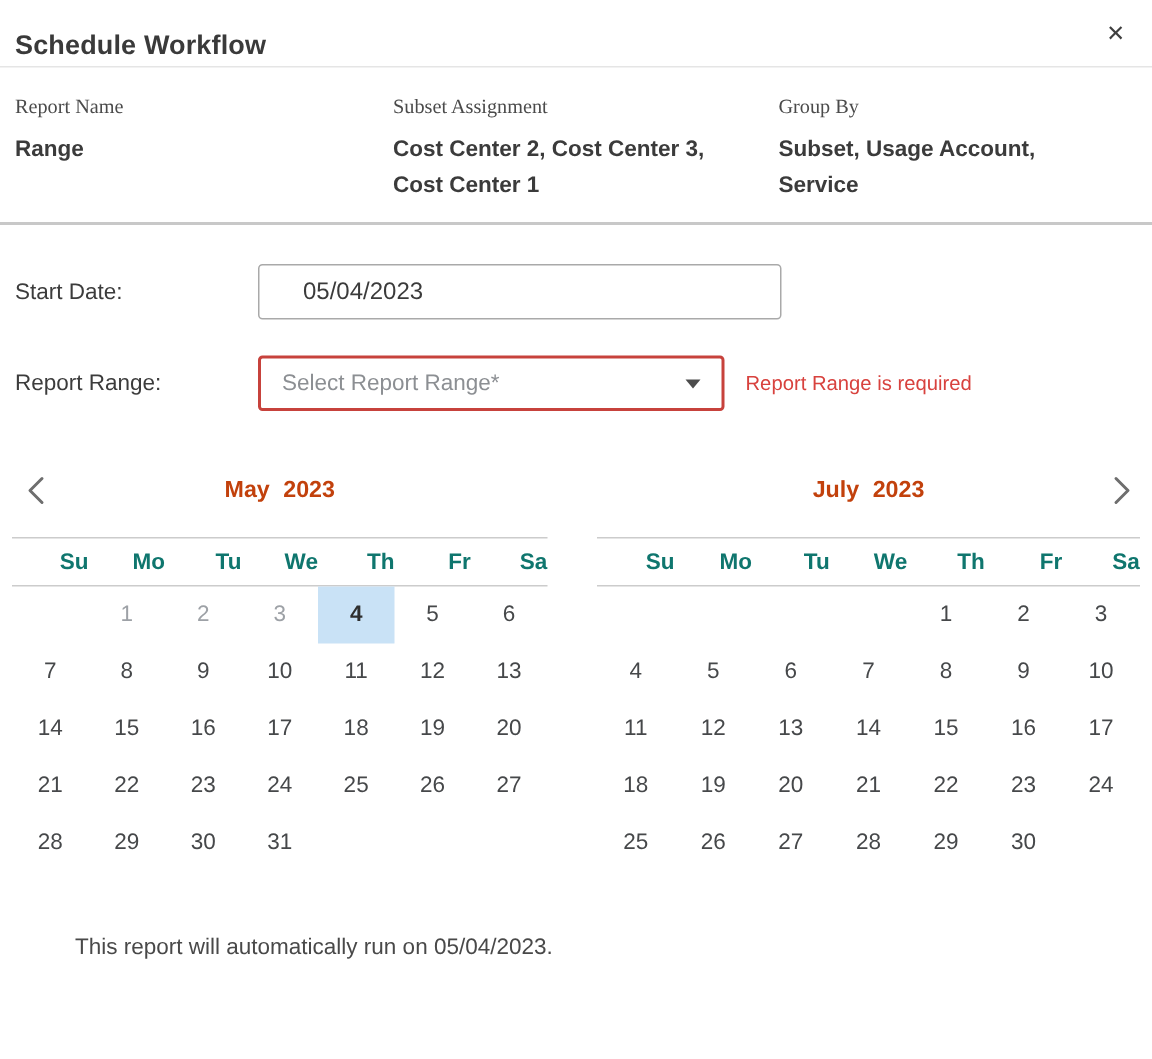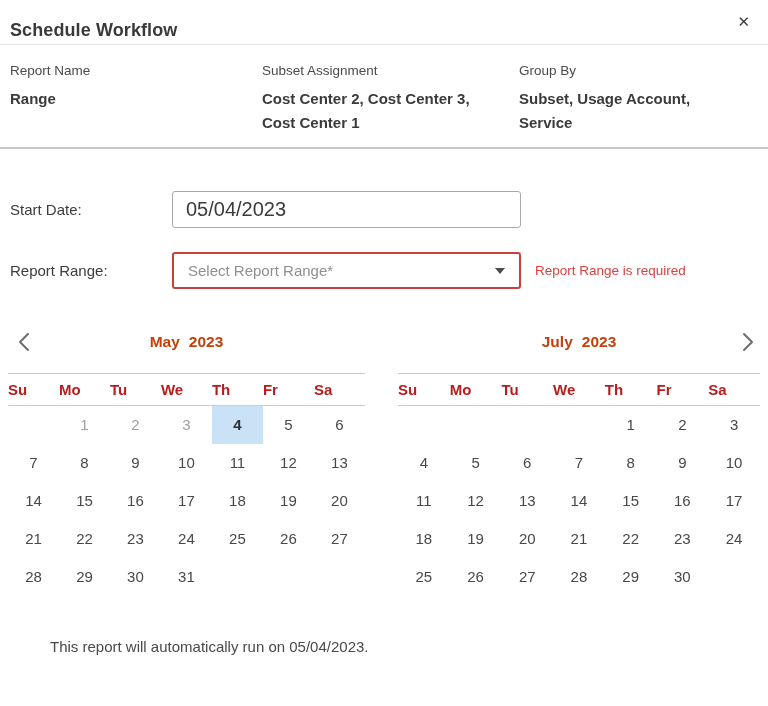--- a/index.html
+++ b/index.html
@@ -46,55 +46,56 @@
     border-bottom: 2px solid #c8c8c8;
   }
   .summary-col { padding-right: 12px; }
   .summary-col:nth-child(1) { width: 252px; }
   .summary-col:nth-child(2) { width: 257px; }
   .summary-col:nth-child(3) { flex: 1; }
   .summary-label {
     font-size: 13.5px;
     color: #4b4b4b;
     margin-bottom: 9px;
+    font-family: Liberation Serif, serif;
   }
   .summary-value {
     font-size: 15px;
     font-weight: 700;
     color: #3b3b3b;
     line-height: 23.5px;
   }
 
   
-  .form { padding: 26px 10px 0 10px; margin-top: 16px; }
+  .form { padding: 26px 10px 0 10px; }
   .form-row {
     display: flex;
     align-items: center;
     height: 37px;
   }
   .form-row + .form-row { margin-top: 24px; }
   .form-row:nth-child(3) { margin-top: 23px; }
   .form-label {
     flex: 0 0 162px;
     font-size: 15px;
     color: #3c3c3c;
   }
   .text-input {
     width: 349px;
     height: 37px;
     border: 1px solid #a9a9a9;
     border-radius: 3px;
-    padding: 0 13px;
-    font-size: 20px;
+    padding: 0 29px;
+    font-size: 16px;
     color: #3b3b3b;
     font-family: "Liberation Sans", sans-serif;
     outline: none;
   }
   .select-box {
-    width: 349px;
+    width: 311px;
     height: 37px;
     border: 1px solid #a9a9a9;
     border-radius: 3px;
     padding: 0 14px;
     display: flex;
     align-items: center;
     justify-content: space-between;
     cursor: pointer;
     background: #fff;
   }
@@ -149,24 +150,24 @@
   .cal-nav.next { right: 2px; }
   .weekday-row {
     display: flex;
     height: 33px;
     align-items: center;
     border-top: 1px solid #cccccc;
     border-bottom: 1px solid #cccccc;
   }
   .weekday-cell {
     width: 14.2857%;
-    text-align: left;
-    font-size: 15px;
-    font-weight: 700;
-    color: #b91c1c;
+    text-align: right;
+    font-size: 15px;
+    font-weight: 700;
+    color: #0f766e;
   }
   .cal-row { display: flex; height: 38px; }
   .cal-cell {
     width: 14.2857%;
     text-align: center;
     line-height: 38px;
     font-size: 15px;
     color: #46484a;
     cursor: pointer;
   }

